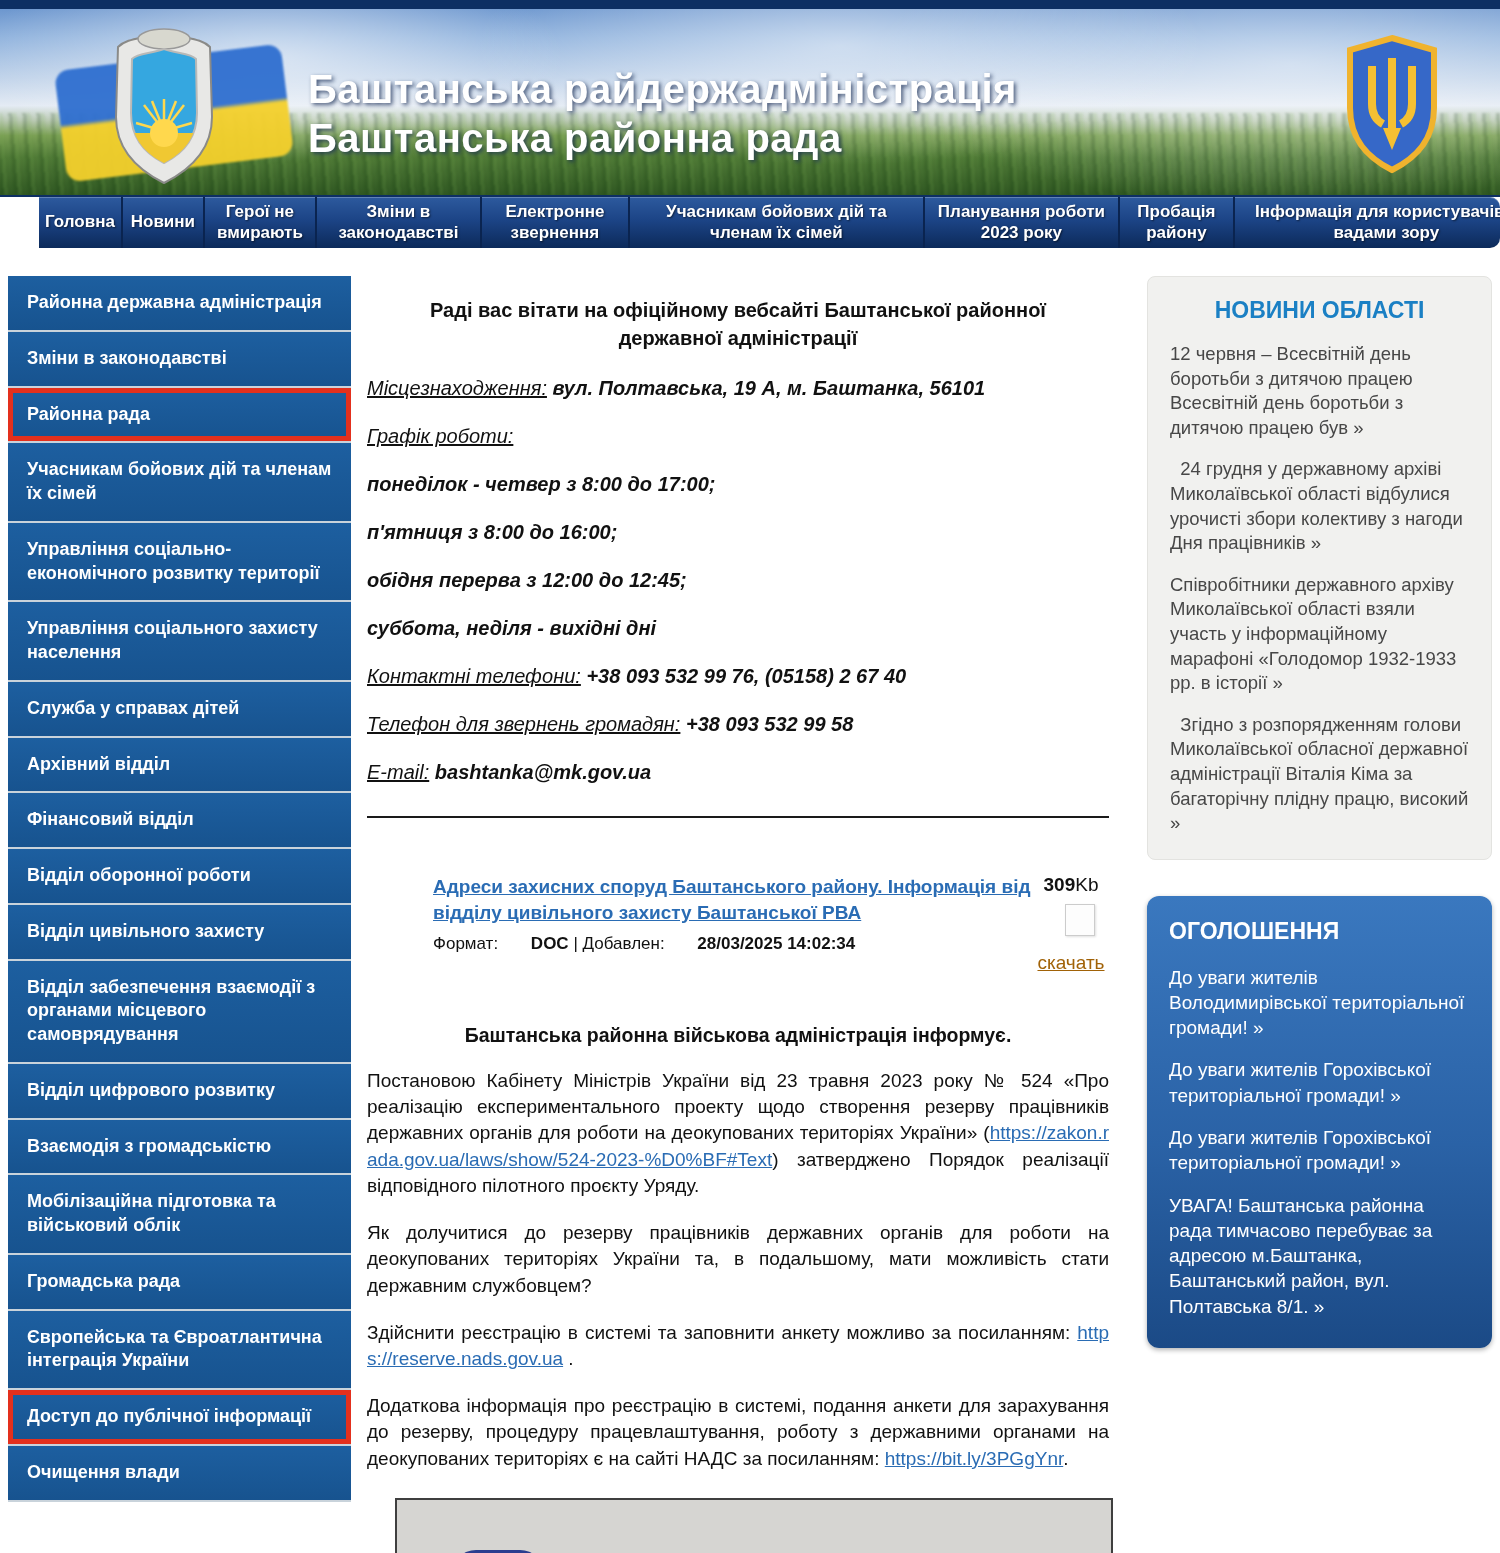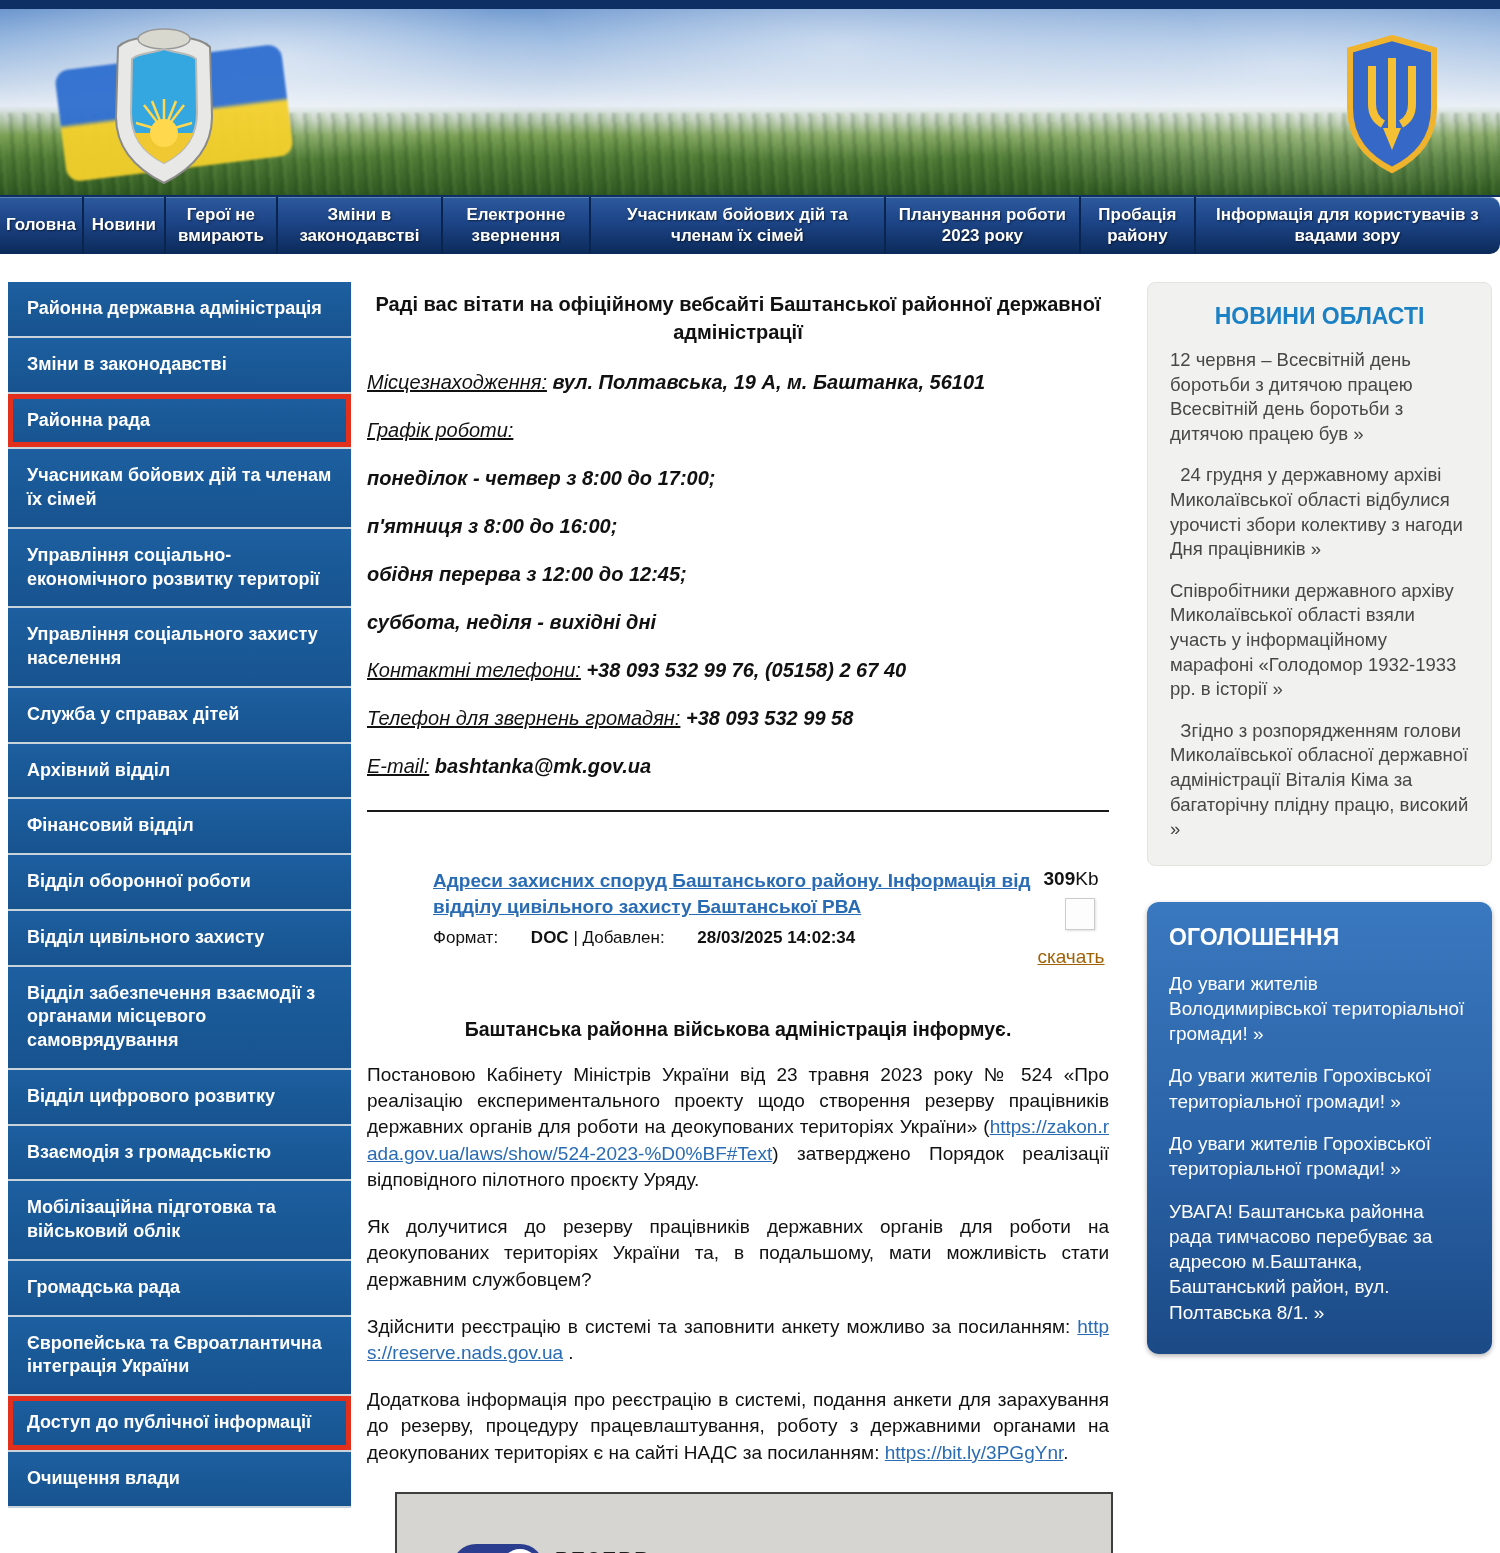--- a/index.html
+++ b/index.html
@@ -27,41 +27,41 @@
   .flag { position:absolute; left:0; top:34px; width:228px; height:112px; transform:rotate(-7deg);
     border-radius:14px; filter:blur(1.2px); opacity:.95;
     background:linear-gradient(180deg,#2f6fd0 0%,#2f6fd0 48%,#f4d02c 52%,#f4d02c 100%); }
   .shield-svg { position:absolute; left:42px; top:2px; }
   .banner-title { position:absolute; left:308px; top:56px; color:#fff; font-weight:bold;
     font-size:40px; line-height:1.22; letter-spacing:.5px;
     text-shadow:2px 2px 4px rgba(20,40,80,.75); }
   .tryzub { position:absolute; right:58px; top:24px; }
 
   
-  .topnav { display:flex; height:57px; align-items:stretch;
+  .topnav { display:flex; height:51px; align-items:stretch;
     background:linear-gradient(180deg,#2d5a9e 0%,#1c4486 45%,#0c2a5a 100%);
-    border-radius:0 10px 10px 0; box-shadow:inset 0 1px 0 rgba(255,255,255,.25); }
+    border-radius:0 10px 10px 0; box-shadow:inset 0 1px 0 rgba(255,255,255,.25);margin-left:39px; }
   .nav-item { display:flex; align-items:center; justify-content:center; text-align:center;
     color:#fff; font-weight:bold; font-size:17px; line-height:1.18; padding:4px 6px;
     border-right:2px solid #0a2450; cursor:pointer; text-shadow:1px 1px 2px rgba(0,0,0,.55); }
   .nav-item:last-child { border-right:none; border-radius:0 10px 10px 0; }
 
   
   .layout { display:flex; margin-top:28px; align-items:flex-start; }
 
   
   .sidebar { width:343px; margin-left:8px; flex-shrink:0; }
   .side-item { background:linear-gradient(180deg,#1d5fa0,#17538f); color:#fff; font-weight:bold;
     font-size:18px; line-height:1.32; padding:15px 19px; border-bottom:2px solid #c9d3db;
     cursor:pointer; }
   .side-item.highlighted { box-shadow:inset 0 0 0 5px var(--highlight-red,#e3301d); }
 
   
   .content { flex:1; padding:8px 20px 0 16px; min-width:0; }
-  .welcome { text-align:center; font-weight:bold; font-size:20px; line-height:1.4; margin:0; }
+  .welcome { text-align:center; font-weight:bold; font-size:20px; line-height:1.4; margin:12px; }
   .info-line { margin:25px 0; font-size:20px; }
   .il-label { font-style:italic; text-decoration:underline; }
   .il-value { font-style:italic; font-weight:bold;margin-top:12px; }
   hr.sep { border:none; border-top:2px solid #1a1a1a; margin:32px 0 0 0; }
 
   .file-block { display:flex; margin-top:56px; padding-left:66px; }
   .file-main { max-width:600px; }
   .file-title { color:var(--link-blue,#2a6cb4); font-weight:bold; font-size:19px; line-height:1.35;
     text-decoration:underline; cursor:pointer; }
   .file-meta { margin-top:9px; font-size:17px; color:#111; }
@@ -123,20 +123,24 @@
             <line x1="62" y1="106" x2="34" y2="98"></line>
           <line x1="62" y1="106" x2="90" y2="98"></line>
             <line x1="62" y1="106" x2="50" y2="76"></line>
           <line x1="62" y1="106" x2="74" y2="76"></line>
         </g>
         <circle cx="62" cy="108" r="14" fill="#ffd84d"></circle>
       </g>
     </svg>
   </div>
 
+  <div class="banner-title">
+    <div>Баштанська райдержадміністрація</div>
+    <div>Баштанська районна рада</div>
+  </div>
 
   <svg class="tryzub" width="100" height="142" viewBox="0 0 100 140">
     <path d="M50 4 L92 16 L92 74 C92 106 74 124 50 136 C26 124 8 106 8 74 L8 16 Z" fill="#3668c8" stroke="#f0b32e" stroke-width="6"></path>
     <g stroke="#f5c033" stroke-width="8" fill="none">
       <path d="M30 32 V70 Q30 84 41 90"></path>
       <path d="M70 32 V70 Q70 84 59 90"></path>
       <path d="M50 24 V96"></path>
     </g>
     <path d="M41 94 L50 116 L59 94 Z" fill="#f5c033"></path>
   </svg>

